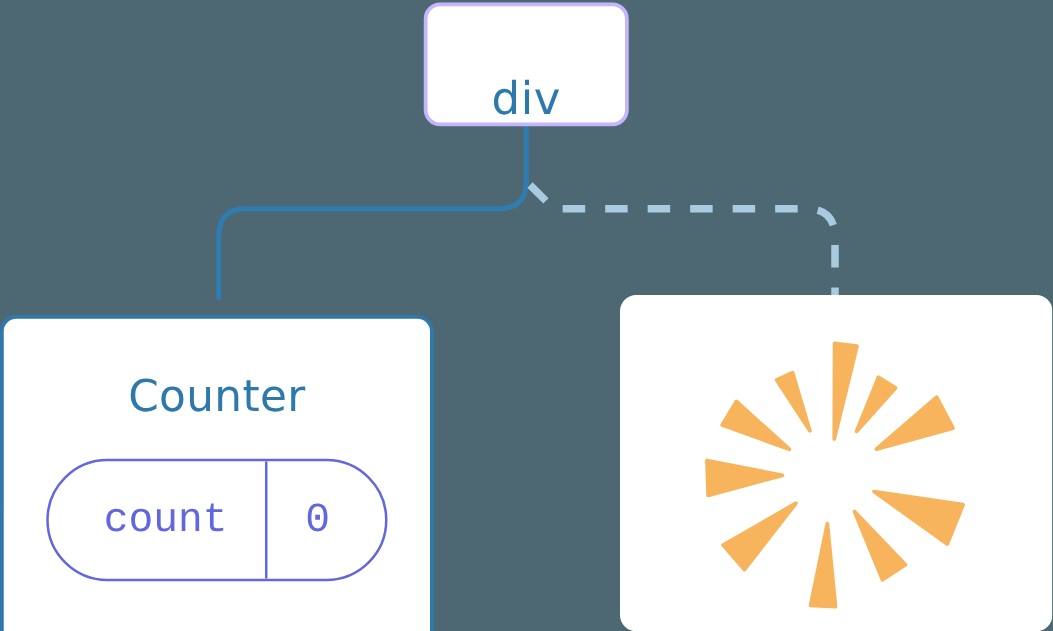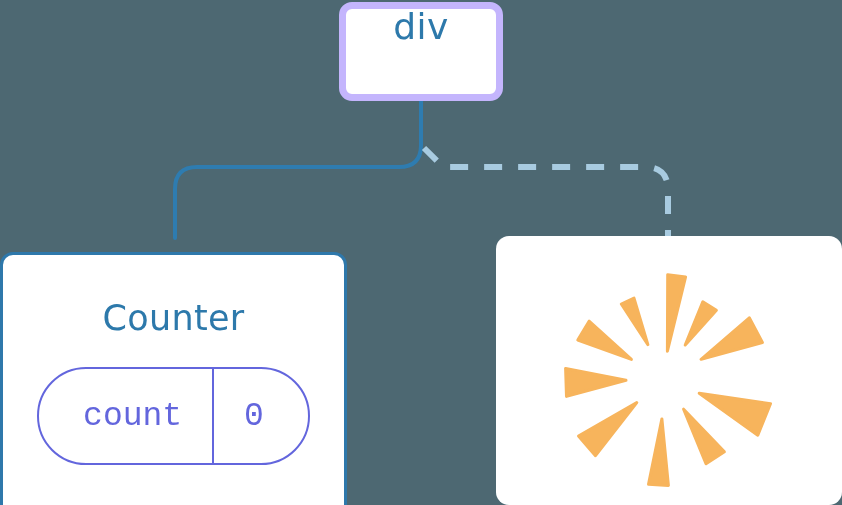--- a/index.html
+++ b/index.html
@@ -32,24 +32,24 @@
     background: #ffffff;
     z-index: 2;
     box-sizing: border-box;
   }
 
   .node-div {
     left: 339px;
     top: 2px;
     width: 164px;
     height: 99px;
-    border: 7px solid #c4b5fd;
+    border: 3px solid #c4b5fd;
     border-radius: 13px;
     display: flex;
-    align-items: flex-start;
+    align-items: flex-end;
     justify-content: center;
   }
   .node-div .node-title {
     color: #2d79ab;
     font-size: 36px;
     line-height: 1;
     letter-spacing: 0.5px;
   }
 
   .node-counter {

